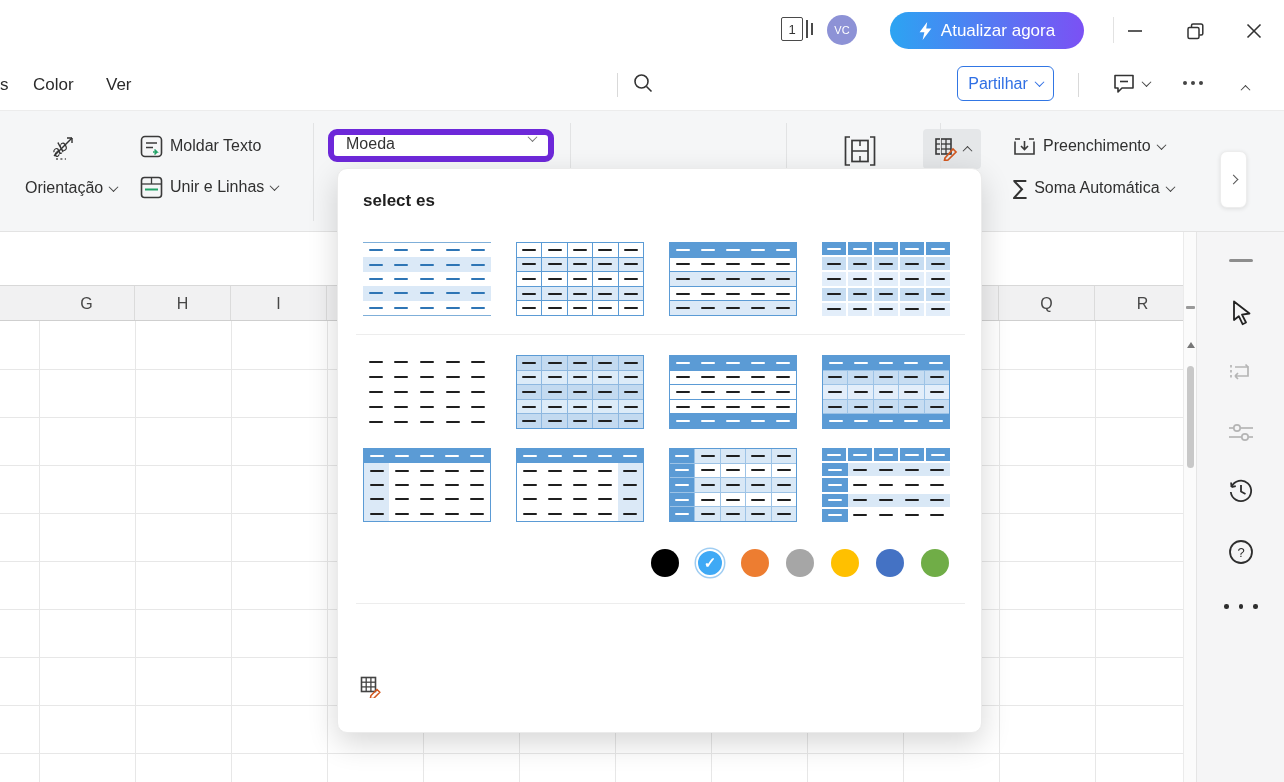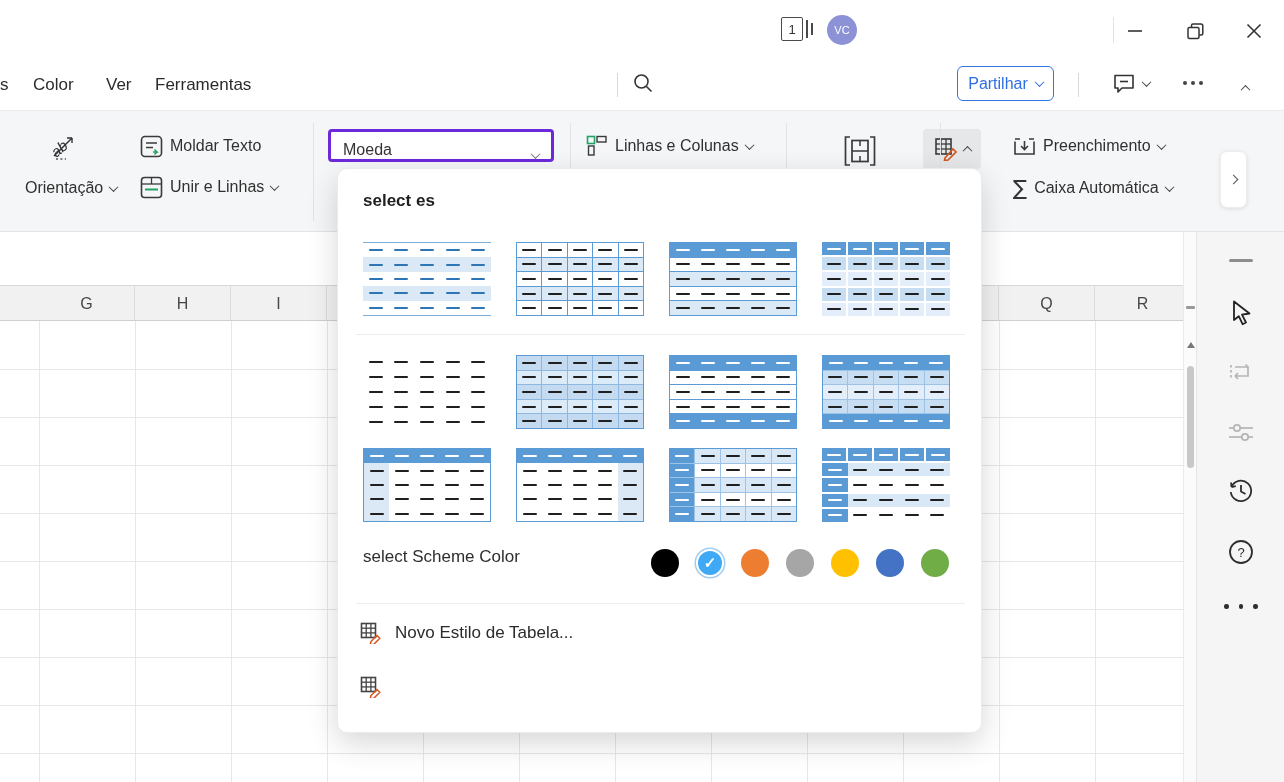--- a/index.html
+++ b/index.html
@@ -29,21 +29,21 @@
     color:#2f6fe4; font-size:16px; display:flex; align-items:center; justify-content:center; gap:8px; background:#fff; }
   .mb-div { position:absolute; width:1px; background:#d9d9d9; }
 
   
   .ribbon { left:0; top:110px; width:1284px; height:122px; background:#f5f6f7;
     border-top:1px solid #ececec; border-bottom:1px solid #e3e3e3; }
   .rb-div { position:absolute; top:12px; height:98px; width:1px; background:#e2e3e4; }
   .rlabel { font-size:16px; color:#303030; white-space:nowrap; }
   .rrow { position:absolute; display:flex; align-items:center; gap:7px; height:26px; }
   .combobox { position:absolute; left:328px; top:18px; width:226px; height:33px; background:#fff;
-    border:3px solid #6d28d9; border-radius:4px; display:flex; align-items:flex-end;
+    border:6px solid #6d28d9; border-radius:9px; display:flex; align-items:flex-start;
     padding:0 12px; justify-content:space-between; font-size:16px; color:#333; }
   .stylebtn { position:absolute; left:923px; top:18px; width:58px; height:40px; background:#e5e7e9;
     border-radius:4px; display:flex; align-items:center; justify-content:center; gap:6px; }
   .expandbtn { position:absolute; left:1220px; top:40px; width:27px; height:57px; background:#fff;
     border:1px solid #ededed; border-radius:7px; box-shadow:0 1px 4px rgba(0,0,0,.10);
     display:flex; align-items:center; justify-content:center; color:#555; }
   .cv { display:inline-block; width:7px; height:7px; border-right:1.7px solid currentColor;
     border-bottom:1.7px solid currentColor; }
   .cv.down { transform:rotate(45deg) translate(-1px,-1px); }
   .cv.up { transform:rotate(-135deg) translate(-1px,-1px); }
@@ -91,20 +91,26 @@
 
 <div class="app">
 
   <div class="abs titlebar">
     <div class="abs docbadge">
       <span class="pg">1</span>
       <span class="bar" style="height:18px"></span>
       <span class="bar" style="height:12px"></span>
     </div>
     <div class="abs avatar">VC</div>
+    <div class="abs updatebtn">
+      <svg width="13" height="18" viewBox="0 0 13 18">
+        <path d="M8.2 0 L0.6 10.2 H5.4 L3.6 18 L12.4 6.6 H7.2 Z" fill="#ffffff"></path>
+      </svg>
+      <span>Atualizar agora</span>
+    </div>
     <div class="abs tb-div" style="left:1113px;top:17px;height:26px"></div>
     <div class="abs winctl" style="left:1122px;top:18px;width:26px;height:26px">
       <svg width="16" height="16" viewBox="0 0 16 16">
         <line x1="1" y1="8" x2="15" y2="8" stroke="#333" stroke-width="1.6"></line>
       </svg>
     </div>
     <div class="abs winctl" style="left:1182px;top:18px;width:26px;height:26px">
       <svg width="17" height="17" viewBox="0 0 17 17">
         <rect x="1" y="4.5" width="11" height="11" rx="1.5" fill="none" stroke="#333" stroke-width="1.5"></rect>
         <path d="M4.5 4.5 V2.5 Q4.5 1 6 1 H14 Q15.8 1 15.8 2.8 V10.5 Q15.8 12 14.3 12 H12.3" fill="none" stroke="#333" stroke-width="1.5"></path>
@@ -115,21 +121,20 @@
         <line x1="1.5" y1="1.5" x2="14.5" y2="14.5" stroke="#333" stroke-width="1.6"></line>
         <line x1="14.5" y1="1.5" x2="1.5" y2="14.5" stroke="#333" stroke-width="1.6"></line>
       </svg>
     </div>
   </div>
 
   <div class="abs menubar">
     <span class="mitem" style="left:0px">s</span>
     <span class="mitem" style="left:33px">Color</span>
     <span class="mitem" style="left:106px">Ver</span>
-    <span class="mitem" style="left:155px">Ferramentas</span>
     <div class="mb-div" style="left:617px;top:13px;height:24px"></div>
     <div class="abs" style="left:632px;top:12px;width:26px;height:26px">
       <svg width="22" height="22" viewBox="0 0 22 22">
         <circle cx="9.5" cy="9.5" r="6.5" fill="none" stroke="#333" stroke-width="1.6"></circle>
         <line x1="14.5" y1="14.5" x2="19.5" y2="19.5" stroke="#333" stroke-width="1.6"></line>
       </svg>
     </div>
     <div class="sharebtn abs">
       <span>Partilhar</span>
       <span class="cv down" style="color:#2f6fe4"></span>
@@ -189,29 +194,20 @@
 
     <div class="rb-div" style="left:313px"></div>
 
     <div class="combobox">
       <span>Moeda</span>
       <span class="cv down" style="color:#777"></span>
     </div>
 
     <div class="rb-div" style="left:570px"></div>
 
-    <div class="rrow" style="left:586px;top:22px">
-      <svg width="22" height="22" viewBox="0 0 22 22">
-        <rect x="1.5" y="1.5" width="7" height="7" fill="none" stroke="#21a366" stroke-width="1.6"></rect>
-        <rect x="11" y="1.5" width="9" height="5.5" fill="none" stroke="#3a3a3a" stroke-width="1.4"></rect>
-        <rect x="2.5" y="11" width="5.5" height="9" fill="none" stroke="#3a3a3a" stroke-width="1.4"></rect>
-      </svg>
-      <span class="rlabel">Linhas e Colunas</span>
-      <span class="cv down" style="color:#444"></span>
-    </div>
 
     <div class="rb-div" style="left:786px"></div>
 
     <div class="abs" style="left:843px;top:23px;width:34px;height:34px">
       <svg width="34" height="34" viewBox="0 0 34 34">
         <path d="M7 3 H2.5 V31 H7" fill="none" stroke="#3a3a3a" stroke-width="1.7"></path>
         <path d="M27 3 H31.5 V31 H27" fill="none" stroke="#3a3a3a" stroke-width="1.7"></path>
         <rect x="9" y="6.5" width="16" height="21" fill="none" stroke="#3a3a3a" stroke-width="1.7"></rect>
         <line x1="9" y1="17" x2="25" y2="17" stroke="#3a3a3a" stroke-width="1.5"></line>
         <line x1="17" y1="6.5" x2="17" y2="12" stroke="#3a3a3a" stroke-width="1.5"></line>
@@ -236,21 +232,21 @@
     <div class="rrow" style="left:1013px;top:22px">
       <svg width="23" height="23" viewBox="0 0 23 23">
         <path d="M2 6.5 V19 H21 V6.5 M2 4 h5 M16 4 h5" fill="none" stroke="#3a3a3a" stroke-width="1.6"></path>
         <path d="M11.5 6 v8 M8 11 l3.5 3.5 L15 11" fill="none" stroke="#3a3a3a" stroke-width="1.6"></path>
       </svg>
       <span class="rlabel">Preenchimento</span>
       <span class="cv down" style="color:#444"></span>
     </div>
     <div class="rrow" style="left:1013px;top:64px">
       <span class="sigma">∑</span>
-      <span class="rlabel">Caixa Automática</span>
+      <span class="rlabel">Soma Automática</span>
       <span class="cv down" style="color:#444"></span>
     </div>
 
     <div class="expandbtn">
       <span class="cv right"></span>
     </div>
   </div>
 
   <div class="abs sheet">
     <div class="formulastrip"></div>
@@ -1386,46 +1382,34 @@
             <i class="dash" style="background: rgb(31, 31, 31);"></i>
           </div>
           <div class="tcell">
             <i class="dash" style="background: rgb(31, 31, 31);"></i>
           </div>
         </div>
       </div>
 
     <div class="pdivider" style="top:165px"></div>
 
-    <div class="schemelabel">select Scheme Color</div>
     <div class="dots" id="scheme-dots">
         <div class="dot" style="background: rgb(0, 0, 0);"></div>
         <div class="dot selected" style="background: rgb(63, 169, 245);">
           <span class="tick">✓</span>
         </div>
         <div class="dot" style="background: rgb(237, 125, 49);"></div>
         <div class="dot" style="background: rgb(166, 166, 166);"></div>
         <div class="dot" style="background: rgb(255, 192, 0);"></div>
         <div class="dot" style="background: rgb(68, 114, 196);"></div>
         <div class="dot" style="background: rgb(112, 173, 71);"></div>
       </div>
 
     <div class="pdivider" style="top:434px"></div>
 
-    <div class="pmenuitem" style="top:447px">
-      <svg width="22" height="22" viewBox="0 0 22 22">
-        <rect x="1.5" y="1.5" width="14" height="14" fill="none" stroke="#444" stroke-width="1.6"></rect>
-        <line x1="1.5" y1="6.2" x2="15.5" y2="6.2" stroke="#444" stroke-width="1.3"></line>
-        <line x1="1.5" y1="10.9" x2="15.5" y2="10.9" stroke="#444" stroke-width="1.3"></line>
-        <line x1="6.2" y1="1.5" x2="6.2" y2="15.5" stroke="#444" stroke-width="1.3"></line>
-        <line x1="10.9" y1="1.5" x2="10.9" y2="15.5" stroke="#444" stroke-width="1.3"></line>
-        <path d="M11 19.5 L17 13.5 L19.8 16.3 L13.8 22.3 L10.2 22.8 Z" fill="none" stroke="#d2571e" stroke-width="1.5"></path>
-      </svg>
-      <span>Novo Estilo de Tabela...</span>
-    </div>
     <div class="pmenuitem" style="top:501px">
       <svg width="22" height="22" viewBox="0 0 22 22">
         <rect x="1.5" y="1.5" width="14" height="14" fill="none" stroke="#444" stroke-width="1.6"></rect>
         <line x1="1.5" y1="6.2" x2="15.5" y2="6.2" stroke="#444" stroke-width="1.3"></line>
         <line x1="1.5" y1="10.9" x2="15.5" y2="10.9" stroke="#444" stroke-width="1.3"></line>
         <line x1="6.2" y1="1.5" x2="6.2" y2="15.5" stroke="#444" stroke-width="1.3"></line>
         <line x1="10.9" y1="1.5" x2="10.9" y2="15.5" stroke="#444" stroke-width="1.3"></line>
         <path d="M11 19.5 L17 13.5 L19.8 16.3 L13.8 22.3 L10.2 22.8 Z" fill="none" stroke="#d2571e" stroke-width="1.5"></path>
       </svg>
     </div>

